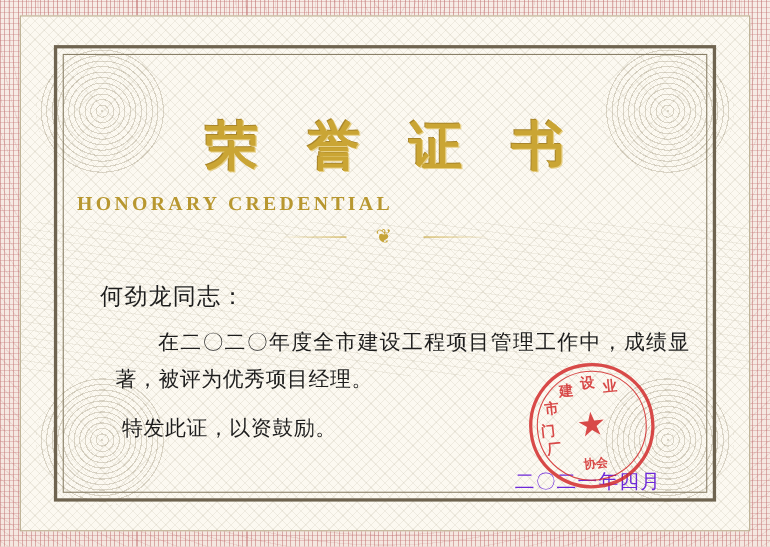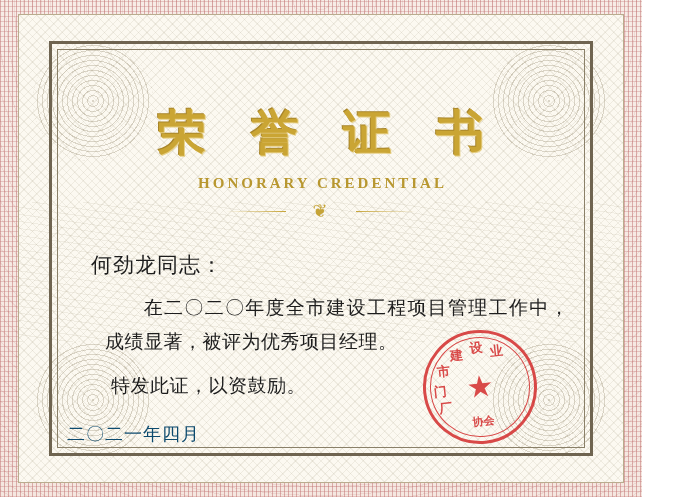--- a/index.html
+++ b/index.html
@@ -9,21 +9,21 @@
   }
   body {
     width: 700px;
     height: 497px;
     overflow: hidden;
     font-family: "Liberation Serif", serif;
   }
 
   .certificate {
     position: relative;
-    width: 642px;
+    width: 700px;
     height: 497px;
     box-sizing: border-box;
     background: #fdfaf3;
     overflow: hidden;
   }
 
   
   .border-outer {
     position: absolute;
     left: 0; top: 0; right: 0; bottom: 0;
@@ -129,23 +129,22 @@
     font-weight: bold;
     font-size: 48px;
     letter-spacing: 14px;
     text-indent: 14px;
     color: #caa534;
     text-shadow: 1px 1px 0 #e6cf86, -1px -1px 0 #a8852a;
   }
 
   .subtitle {
     margin: 10px 0 0 0;
-    text-align: center;
     font-family: "Liberation Serif", serif;
-    font-size: 15px;
+    font-size: 18px;
     font-weight: bold;
     letter-spacing: 3px;
     text-indent: 3px;
     color: #b8972f;
   }
 
   .ornament {
     margin: 8px auto 0 auto;
     width: 190px;
     height: 22px;
@@ -189,25 +188,25 @@
 
   .closing {
     margin-top: 10px;
     letter-spacing: 0.5px;
     padding-left: 6px;
   }
   .closing .indent { display: inline-block; width: 38px; }
 
   .date-row {
     margin-top: 20px;
-    text-align: left;
+    text-align: right;
     padding-right: 32px;
     font-family: "DejaVu Sans", sans-serif;
     font-size: 18px;
-    color: #0c4a6e;
+    color: #6d28d9;
     letter-spacing: 1px;
   }
 
   
   .seal {
     position: absolute;
     right: 86px;
     bottom: 38px;
     width: 108px;
     height: 108px;

